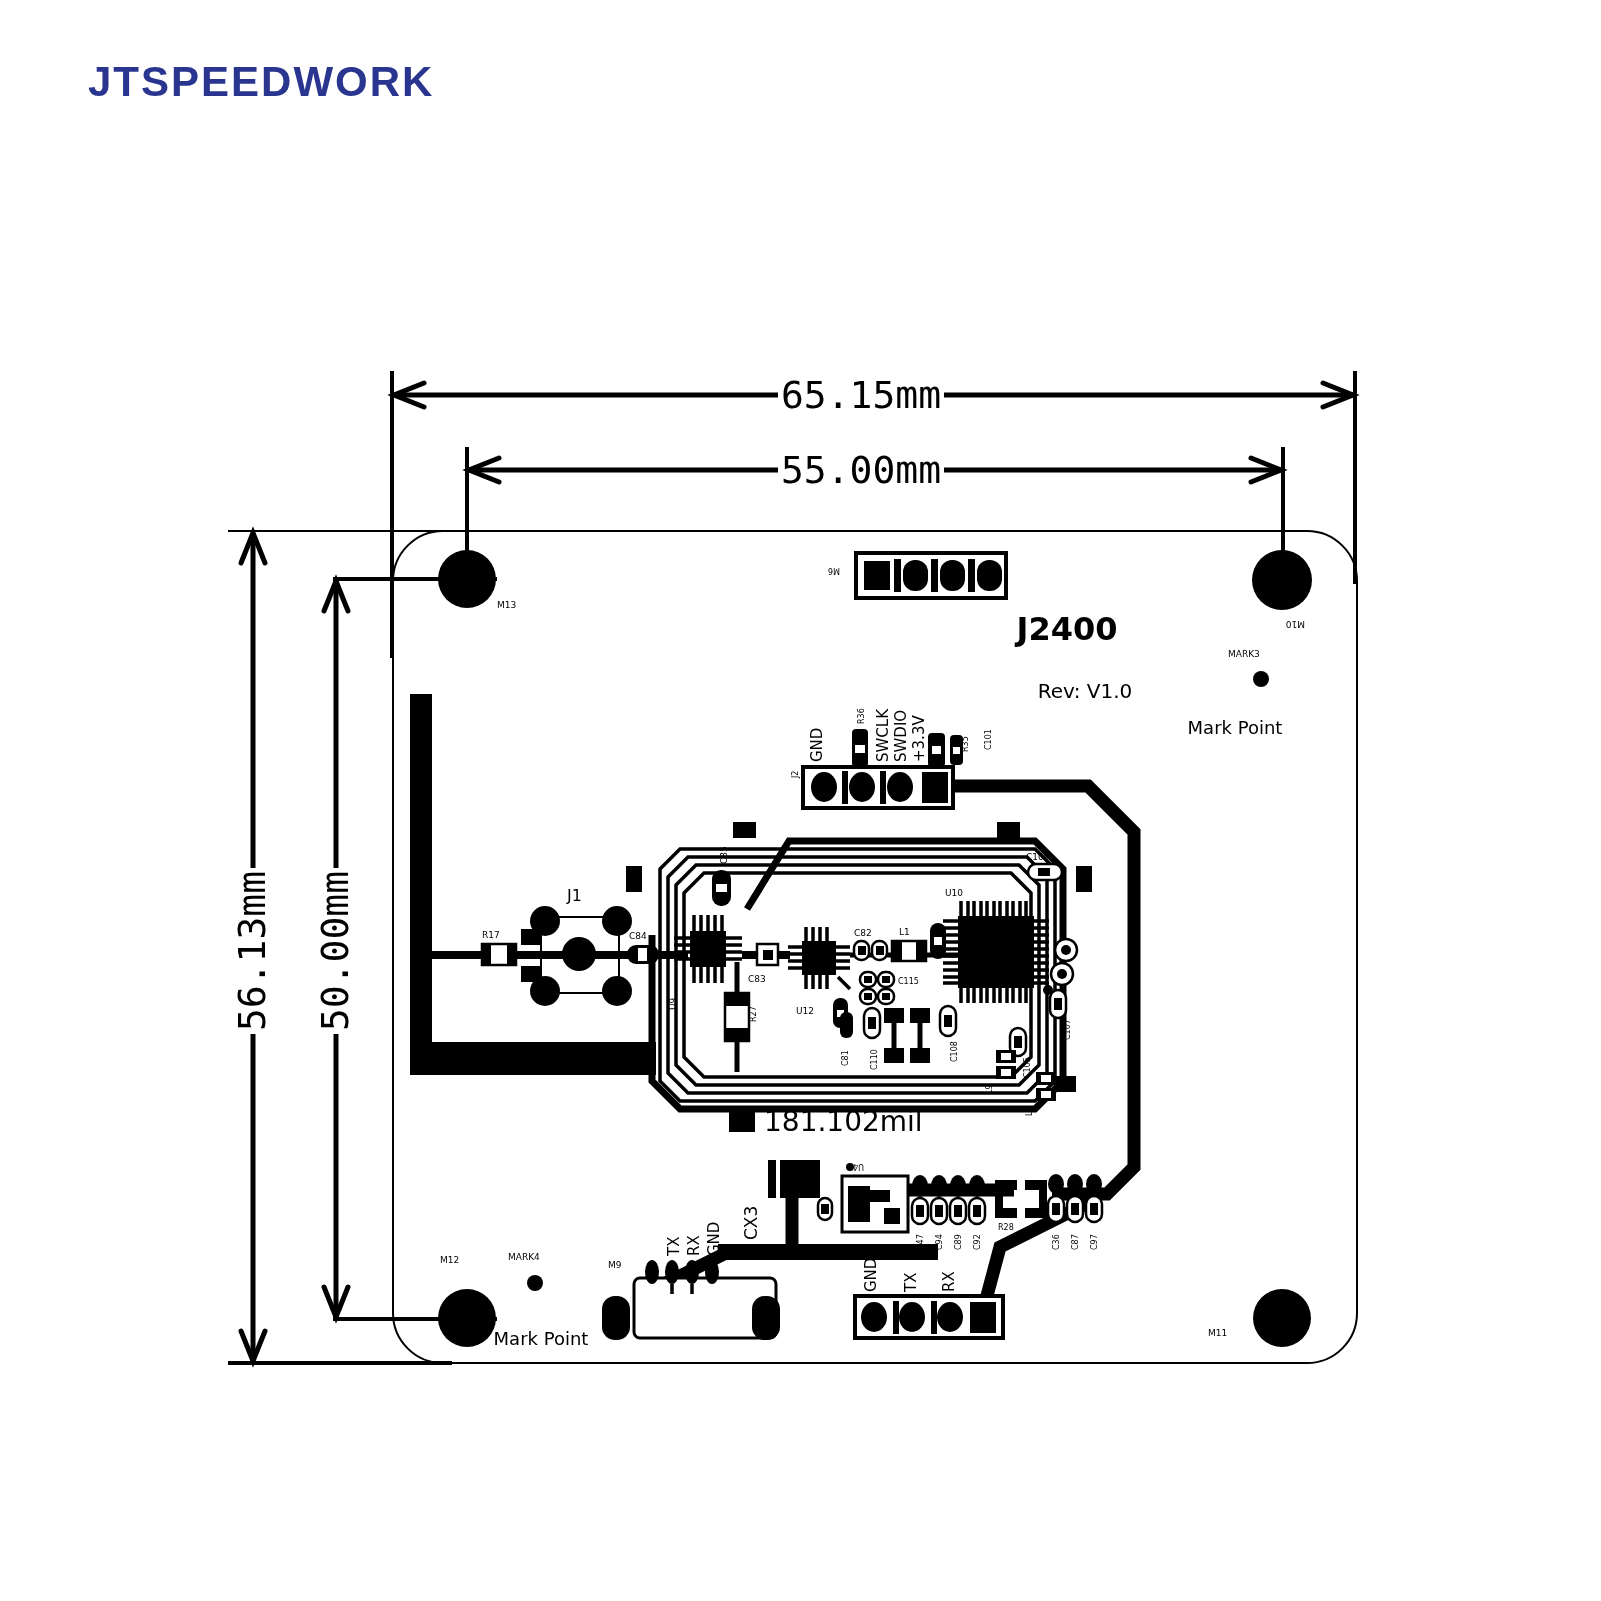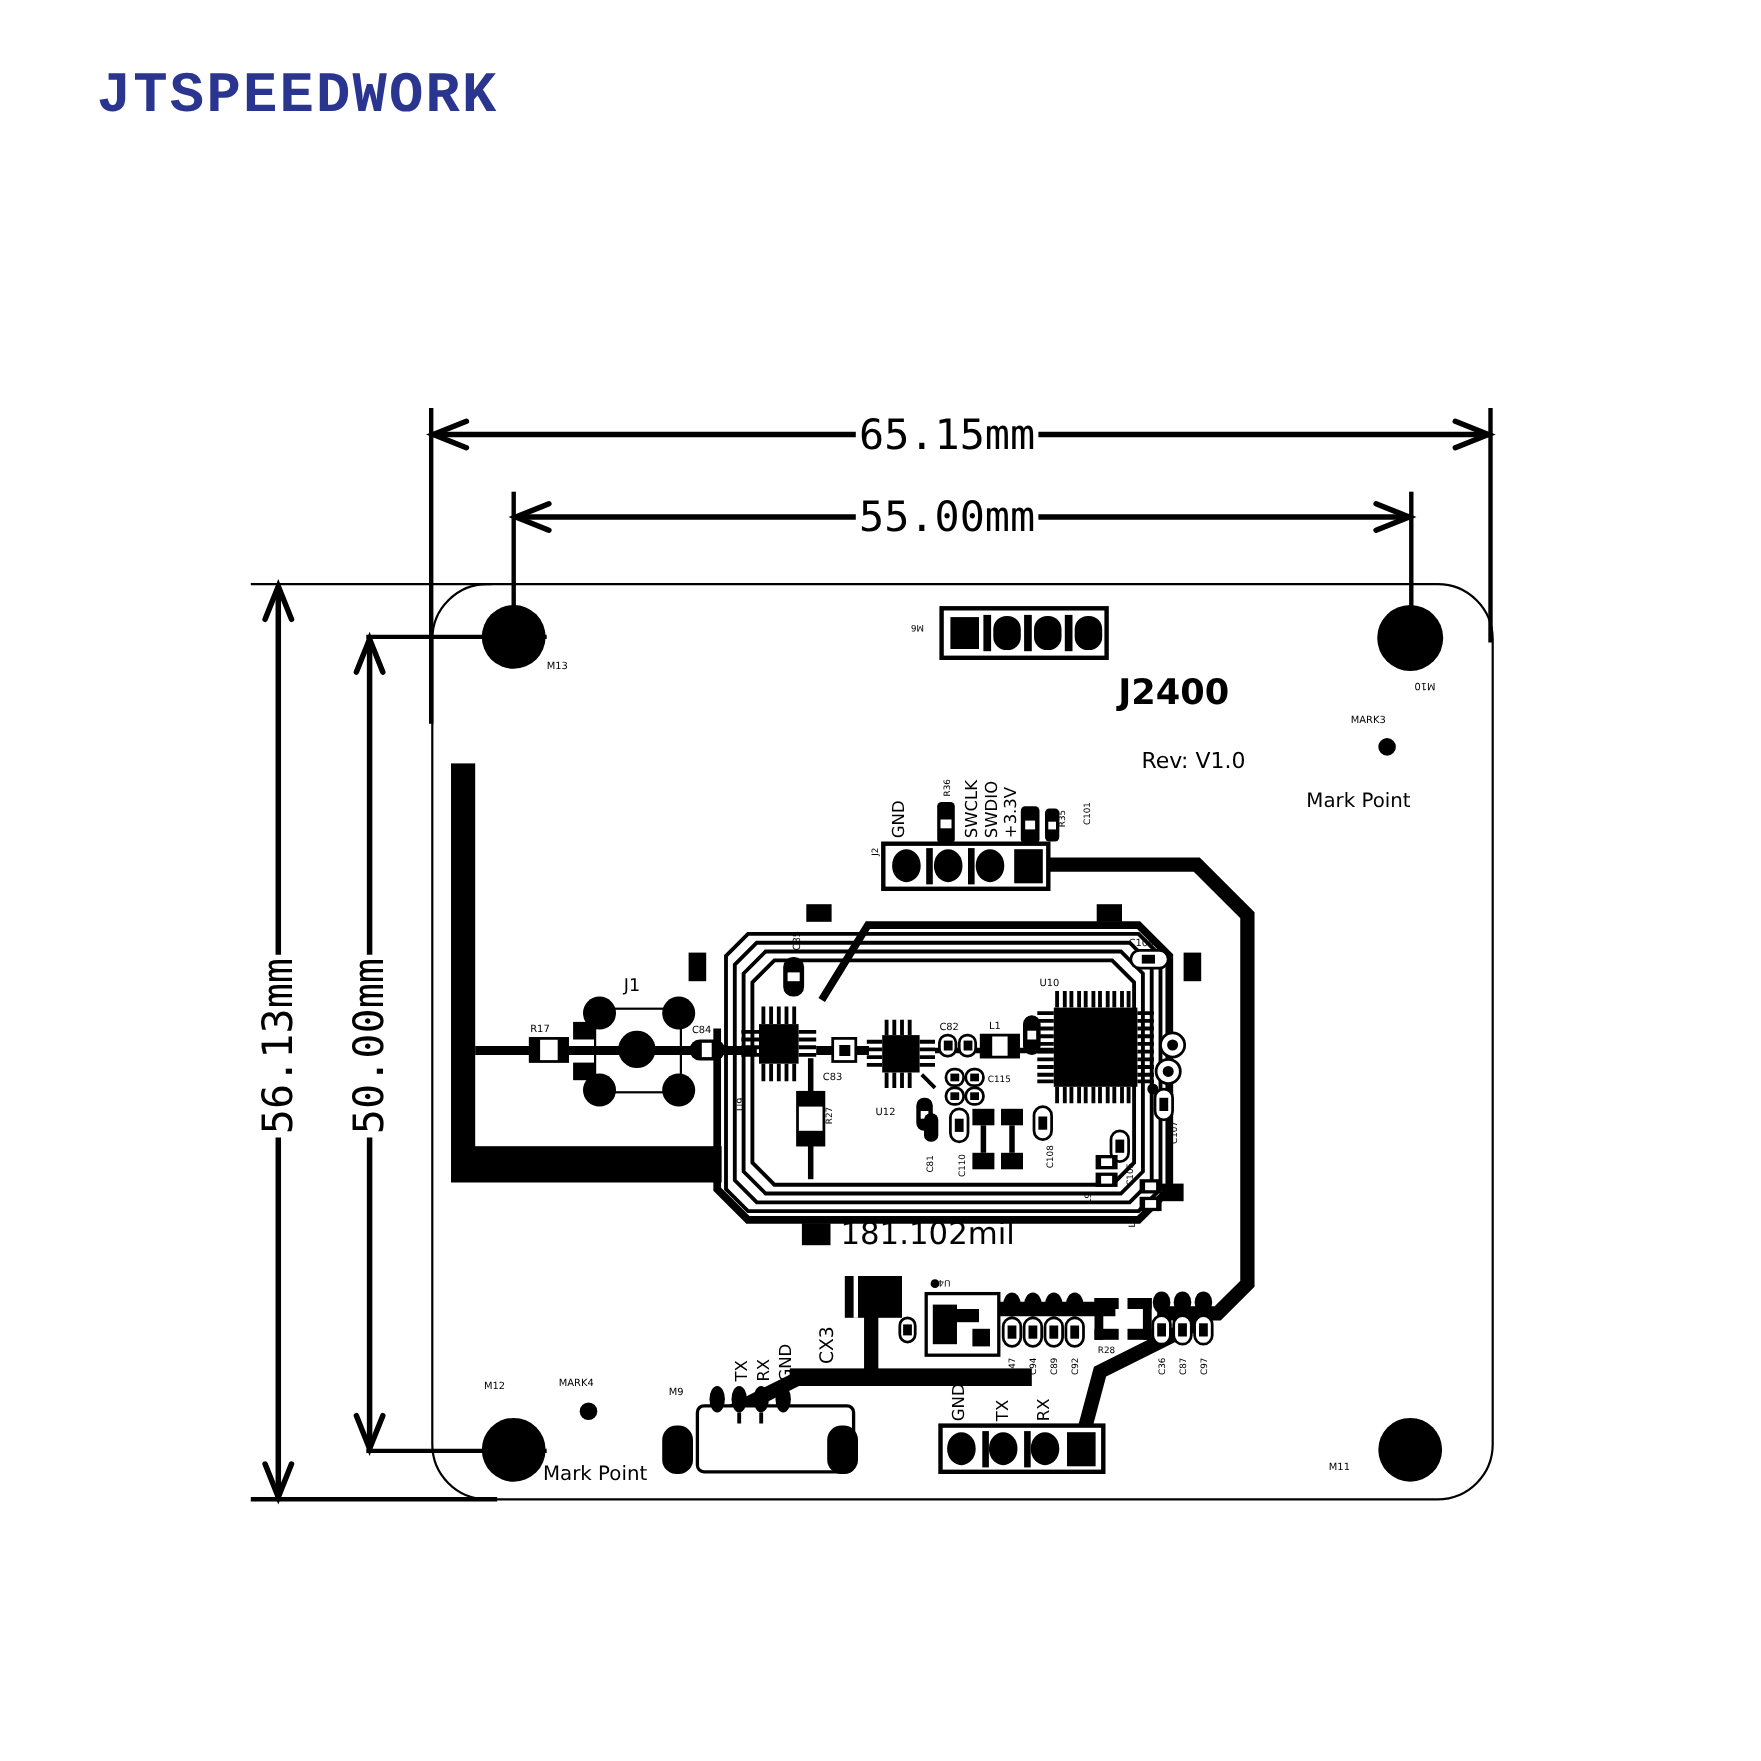--- a/index.html
+++ b/index.html
@@ -1,19 +1,19 @@
 <!DOCTYPE html>
 <html><head>
 <meta charset="utf-8">
 <style>
   html,body{margin:0;padding:0;background:#fff;}
   #canvas{position:relative;width:1601px;height:1601px;background:#ffffff;overflow:hidden;
           font-family:"Liberation Sans",sans-serif;}
-  #logo{position:absolute;left:88px;top:58px;font-size:52px;font-weight:700;
-        letter-spacing:2px;color:#2a3590;font-family:Liberation Mono, monospace;}
+  #logo{position:absolute;left:88px;top:58px;font-size:42px;font-weight:700;
+        letter-spacing:2px;color:#2a3590;font-family:Liberation Sans, sans-serif;}
   svg{position:absolute;left:0;top:0;}
   svg text{fill:#000;}
   .dim{font-family:"DejaVu Sans Mono",monospace;font-size:38px;}
   .silk-title{font-family:"DejaVu Sans",sans-serif;font-size:32px;font-weight:600;}
   .silk-rev{font-family:"DejaVu Sans",sans-serif;font-size:20px;}
   .silk-mil{font-family:"DejaVu Sans",sans-serif;font-size:28px;}
   .silk-mark{font-family:"DejaVu Sans",sans-serif;font-size:18px;}
   .pin-lbl{font-family:"DejaVu Sans",sans-serif;font-size:15px;}
   .ref-lbl{font-family:"DejaVu Sans",sans-serif;font-size:9px;}
   .ref-sm{font-family:"DejaVu Sans",sans-serif;font-size:8px;}

